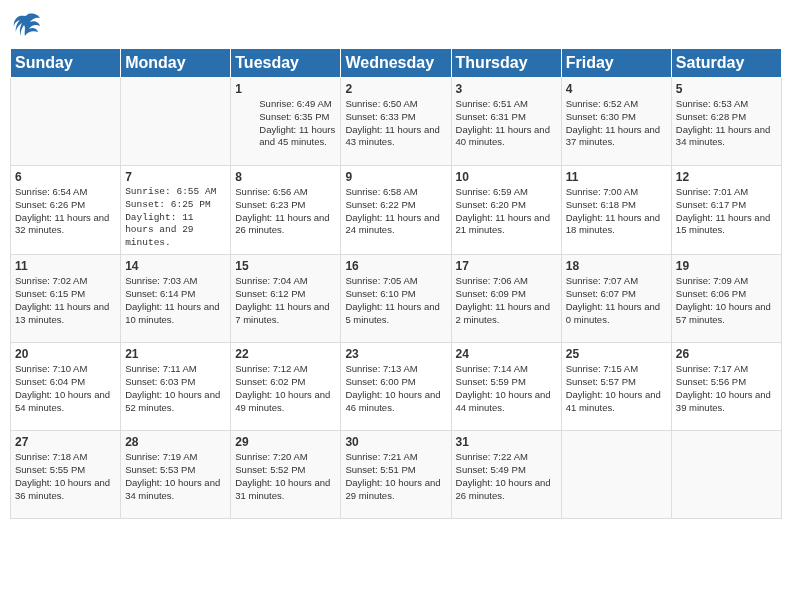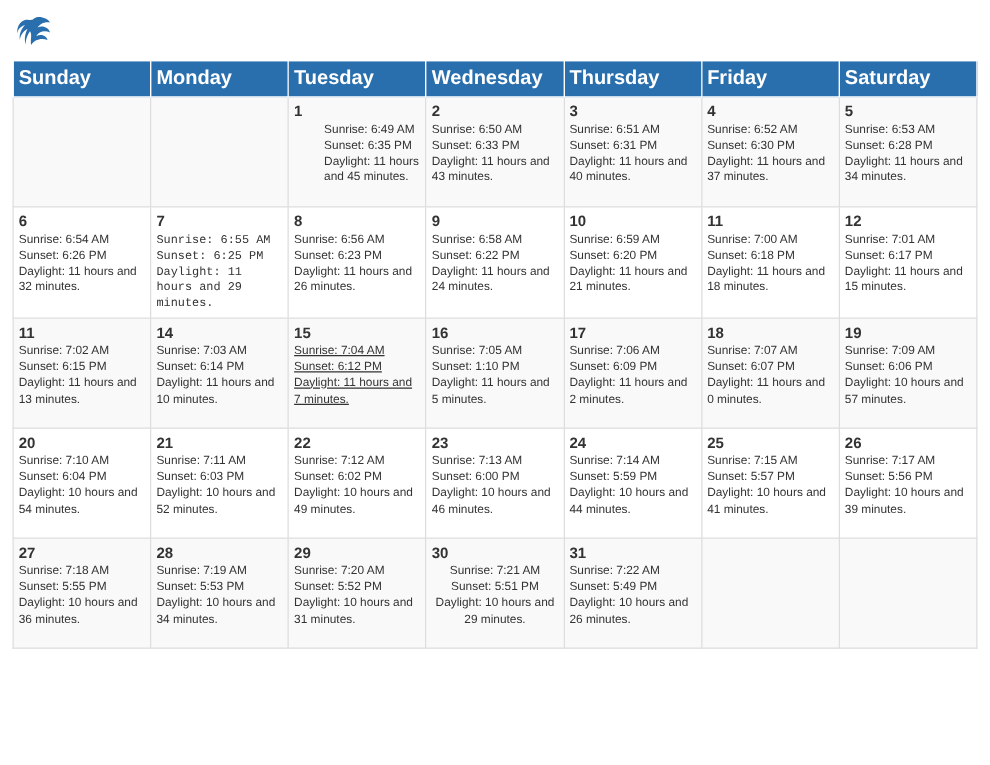--- a/index.html
+++ b/index.html
@@ -205,28 +205,28 @@
 Daylight: 11 hours and 13 minutes.</div>
         </td>
         <td>
           <span class="day-num">14</span>
           <div class="day-info" style="white-space: pre-line;">Sunrise: 7:03 AM
 Sunset: 6:14 PM
 Daylight: 11 hours and 10 minutes.</div>
         </td>
         <td>
           <span class="day-num">15</span>
-          <div class="day-info" style="white-space: pre-line; text-decoration: underline;">Sunrise: 7:04 AM
+          <div class="day-info" style="white-space: pre-line;">Sunrise: 7:04 AM
 Sunset: 6:12 PM
 Daylight: 11 hours and 7 minutes.</div>
         </td>
         <td>
           <span class="day-num">16</span>
           <div class="day-info" style="white-space: pre-line;">Sunrise: 7:05 AM
-Sunset: 1:10 PM
+Sunset: 6:10 PM
 Daylight: 11 hours and 5 minutes.</div>
         </td>
         <td>
           <span class="day-num">17</span>
           <div class="day-info" style="white-space: pre-line;">Sunrise: 7:06 AM
 Sunset: 6:09 PM
 Daylight: 11 hours and 2 minutes.</div>
         </td>
         <td>
           <span class="day-num">18</span>
@@ -299,21 +299,21 @@
 Daylight: 10 hours and 34 minutes.</div>
         </td>
         <td>
           <span class="day-num">29</span>
           <div class="day-info" style="white-space: pre-line;">Sunrise: 7:20 AM
 Sunset: 5:52 PM
 Daylight: 10 hours and 31 minutes.</div>
         </td>
         <td>
           <span class="day-num">30</span>
-          <div class="day-info" style="white-space: pre-line; text-align: center;">Sunrise: 7:21 AM
+          <div class="day-info" style="white-space: pre-line;">Sunrise: 7:21 AM
 Sunset: 5:51 PM
 Daylight: 10 hours and 29 minutes.</div>
         </td>
         <td>
           <span class="day-num">31</span>
           <div class="day-info" style="white-space: pre-line;">Sunrise: 7:22 AM
 Sunset: 5:49 PM
 Daylight: 10 hours and 26 minutes.</div>
         </td>
         <td></td>

